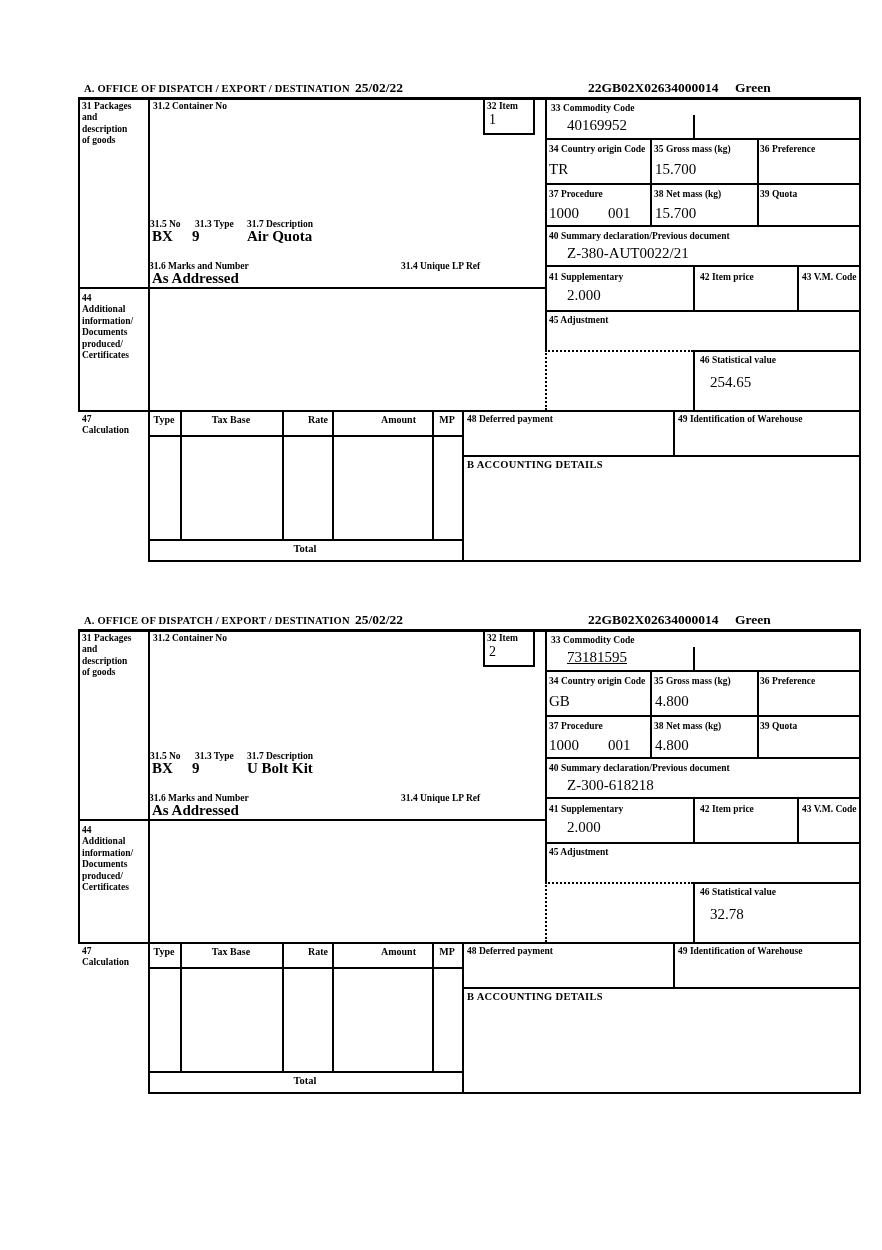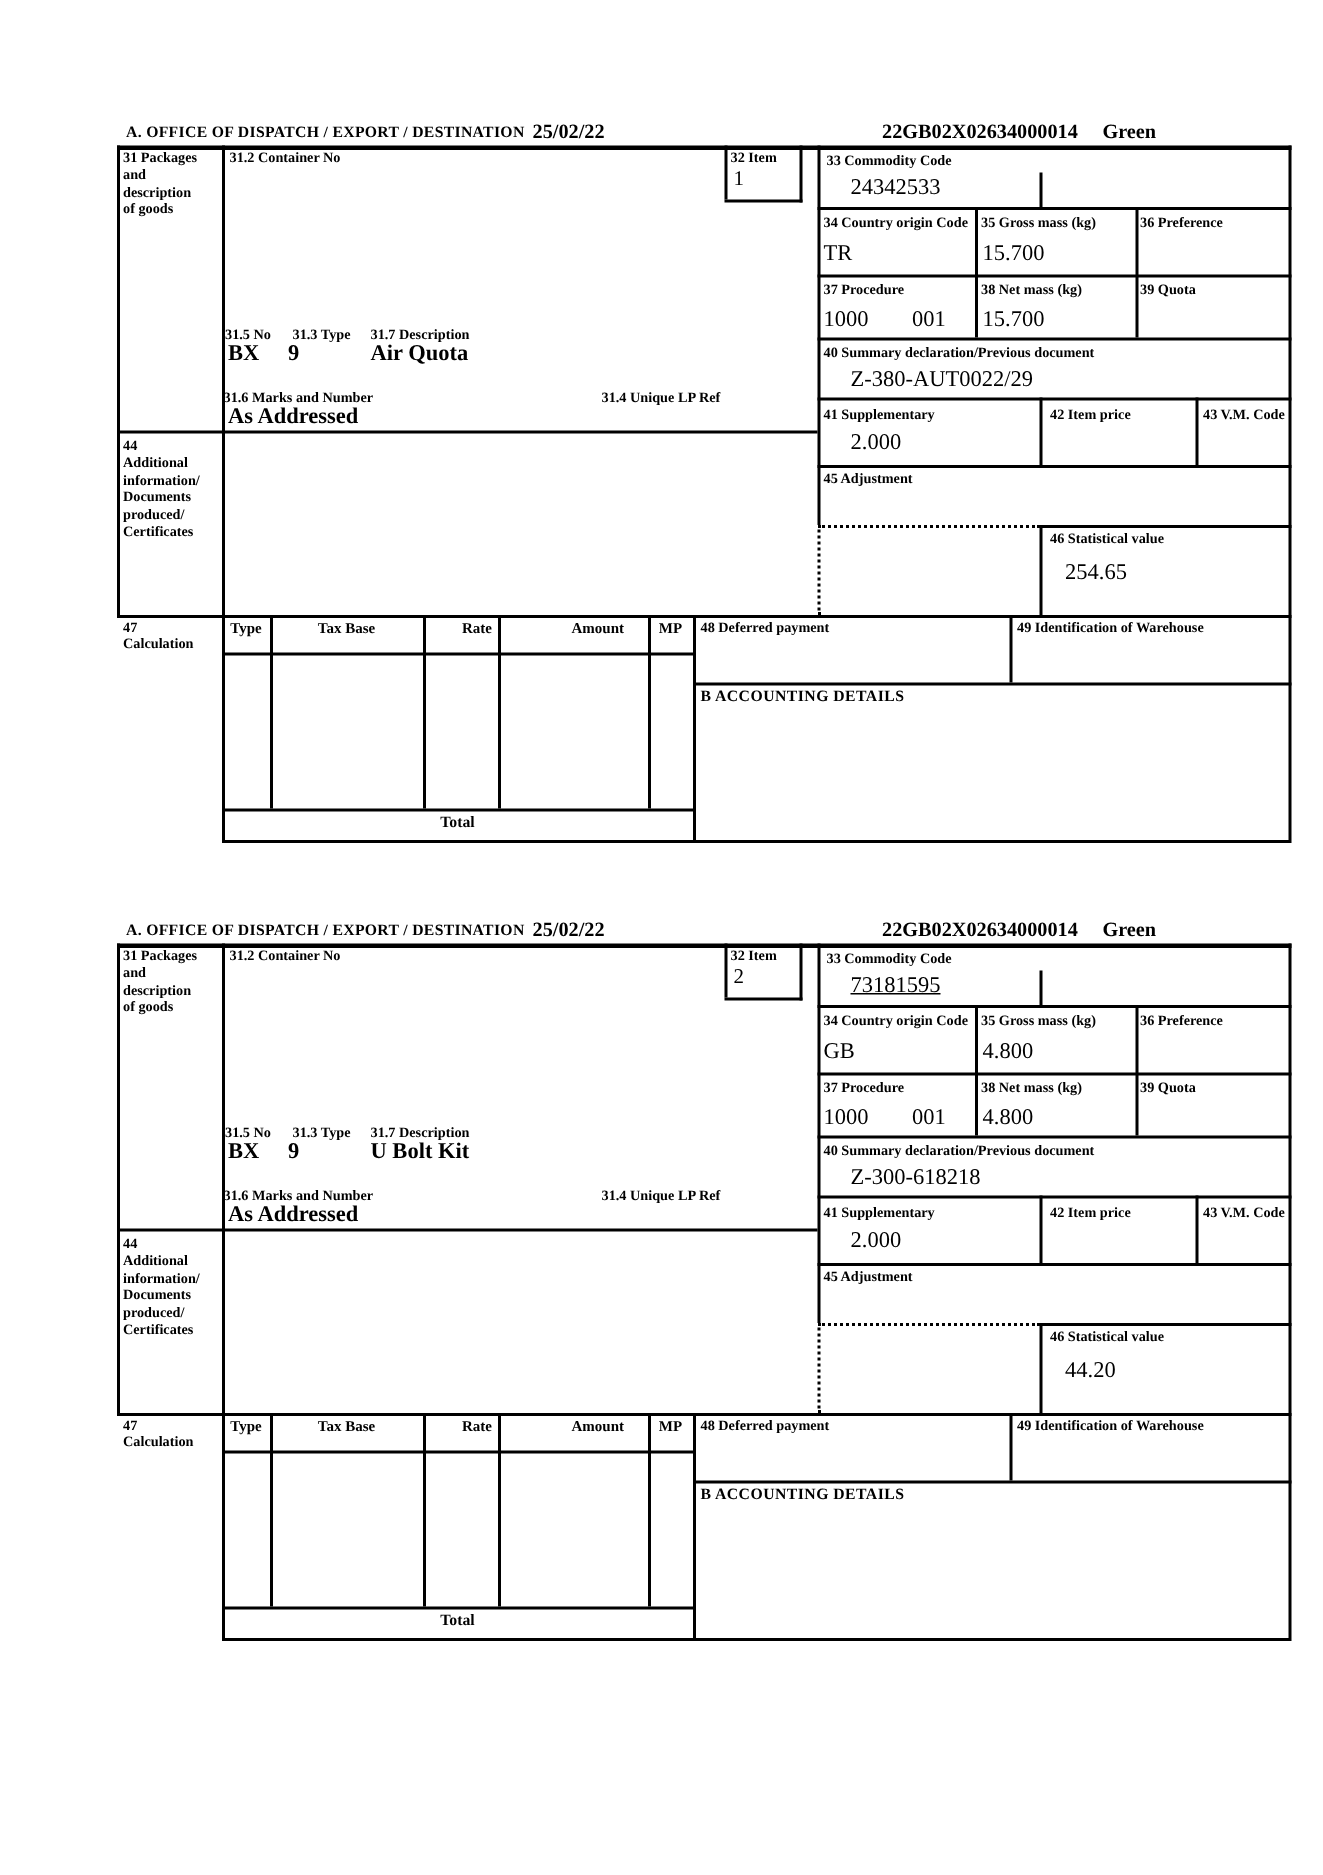--- a/index.html
+++ b/index.html
@@ -83,37 +83,37 @@
       <div class="valb" style="left:169px;top:131px;">Air Quota</div>
 
       <div class="lb" style="left:71px;top:164px;">31.6 Marks and Number</div>
       <div class="lb" style="left:323px;top:164px;">31.4 Unique LP Ref</div>
       <div class="valb" style="left:74px;top:173px;">As Addressed</div>
 
       <div class="lb" style="left:409px;top:4px;">32 Item</div>
       <div class="val" style="left:411px;top:15px;font-size:14px;">1</div>
 
       <div class="lb" style="left:473px;top:6px;">33 Commodity Code</div>
-      <div class="val" style="left:489px;top:20px;">24342533</div>
+      <div class="val" style="left:489px;top:20px;">40169952</div>
 
       <div class="lb" style="left:471px;top:47px;">34 Country origin Code</div>
       <div class="lb" style="left:576px;top:47px;">35 Gross mass (kg)</div>
       <div class="lb" style="left:682px;top:47px;">36 Preference</div>
       <div class="val" style="left:471px;top:64px;">TR</div>
       <div class="val" style="left:577px;top:64px;">15.700</div>
 
       <div class="lb" style="left:471px;top:92px;">37 Procedure</div>
       <div class="lb" style="left:576px;top:92px;">38 Net mass (kg)</div>
       <div class="lb" style="left:682px;top:92px;">39 Quota</div>
       <div class="val" style="left:471px;top:108px;">1000</div>
       <div class="val" style="left:530px;top:108px;">001</div>
       <div class="val" style="left:577px;top:108px;">15.700</div>
 
       <div class="lb" style="left:471px;top:134px;">40 Summary declaration/Previous document</div>
-      <div class="val" style="left:489px;top:148px;">Z-380-AUT0022/29</div>
+      <div class="val" style="left:489px;top:148px;">Z-380-AUT0022/21</div>
 
       <div class="lb" style="left:471px;top:175px;">41 Supplementary</div>
       <div class="lb" style="left:622px;top:175px;">42 Item price</div>
       <div class="lb" style="left:724px;top:175px;">43 V.M. Code</div>
       <div class="val" style="left:489px;top:190px;">2.000</div>
 
       <div class="lb" style="left:471px;top:218px;">45 Adjustment</div>
       <div class="lb" style="left:622px;top:258px;">46 Statistical value</div>
       <div class="val" style="left:632px;top:277px;">254.65</div>
 
@@ -223,21 +223,21 @@
       <div class="lb" style="left:471px;top:134px;">40 Summary declaration/Previous document</div>
       <div class="val" style="left:489px;top:148px;">Z-300-618218</div>
 
       <div class="lb" style="left:471px;top:175px;">41 Supplementary</div>
       <div class="lb" style="left:622px;top:175px;">42 Item price</div>
       <div class="lb" style="left:724px;top:175px;">43 V.M. Code</div>
       <div class="val" style="left:489px;top:190px;">2.000</div>
 
       <div class="lb" style="left:471px;top:218px;">45 Adjustment</div>
       <div class="lb" style="left:622px;top:258px;">46 Statistical value</div>
-      <div class="val" style="left:632px;top:277px;">44.20</div>
+      <div class="val" style="left:632px;top:277px;">32.78</div>
 
       <div class="lb" style="left:4px;top:196px;width:64px;">44
 Additional
 information/
 Documents
 produced/
 Certificates</div>
 
       <div class="lb" style="left:4px;top:317px;width:64px;">47
 Calculation</div>

